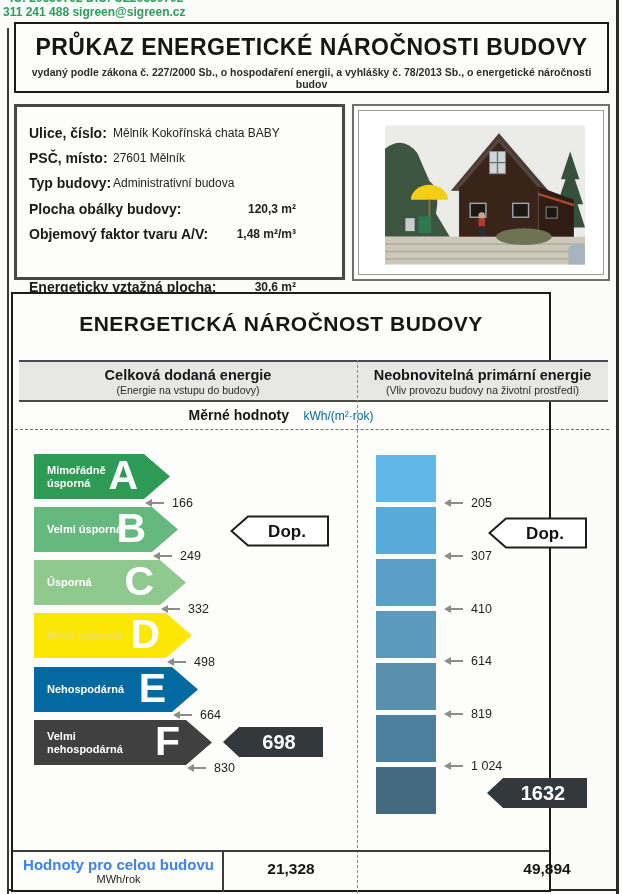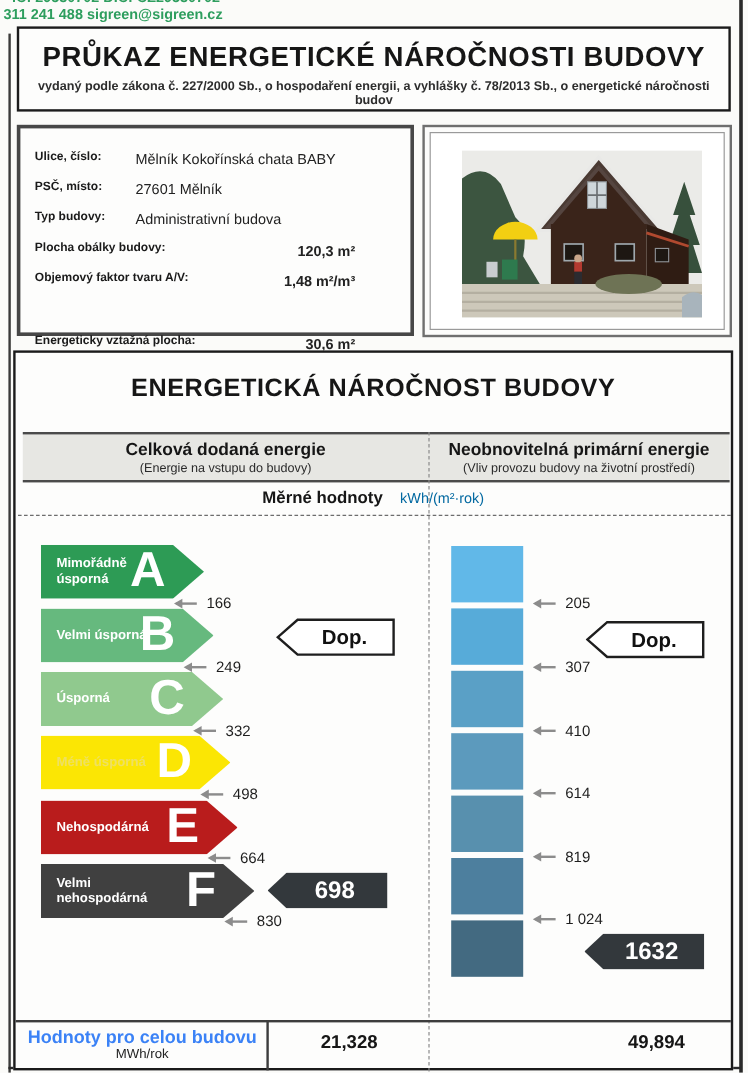--- a/index.html
+++ b/index.html
@@ -17,30 +17,30 @@
   
   .contact1{left:10px;top:-9px;font-size:12px;font-weight:bold;color:#2e9e5e;white-space:nowrap;}
   .contact2{left:3px;top:5px;font-size:12px;font-weight:bold;color:#2e9e5e;white-space:nowrap;}
   
   .title-box{left:14px;top:22px;width:595px;height:71px;border:2px solid #1b1b1b;box-sizing:border-box;background:#fdfdfc;text-align:center;}
   .main-title{margin-top:10px;font-size:23px;font-weight:bold;letter-spacing:.5px;color:#161616;}
   .main-subtitle{margin-top:5px;font-size:10.5px;font-weight:bold;color:#2d2d2d;}
   
   .info-box{left:14px;top:104px;width:331px;height:176px;border:3px solid #474747;box-sizing:border-box;background:#fdfdfc;}
   .info-row{position:absolute;left:0;width:100%;height:25px;}
-  .info-lbl{position:absolute;left:12px;top:4px;font-size:10px;font-weight:bold;color:#1a1a1a;white-space:nowrap;}
+  .info-lbl{position:absolute;left:12px;top:4px;font-size:14px;font-weight:bold;color:#1a1a1a;white-space:nowrap;}
   .info-val{position:absolute;top:5px;font-size:12px;color:#222;white-space:nowrap;}
   .val-l{left:96px;}
   .val-r{right:46px;font-weight:bold;}
   
   .photo-box{left:352px;top:104px;width:258px;height:177px;border:2px solid #6f6f6f;box-sizing:border-box;background:#fcfcfb;}
   .photo-frame{position:absolute;left:4px;top:4px;right:4px;bottom:4px;border:1px solid #9a9a9a;background:#ffffff;}
   .photo{position:absolute;left:26px;top:9px;}
   
-  .section2{left:11px;top:292px;width:600px;height:600px;border:2px solid #1b1b1b;box-sizing:border-box;background:#fdfdfc;}
+  .section2{left:11px;top:292px;width:540px;height:600px;border:2px solid #1b1b1b;box-sizing:border-box;background:#fdfdfc;}
   .s2-title{position:absolute;left:0;top:18px;width:100%;text-align:center;font-size:21px;font-weight:bold;letter-spacing:.5px;color:#161616;}
   .col-headers{position:absolute;left:6px;top:66px;width:589px;height:42px;background:#e7e7e3;border-top:2px solid #4b4b4b;border-bottom:2px solid #4b4b4b;box-sizing:border-box;}
   .colh{position:absolute;top:0;height:100%;text-align:center;}
   .colh-left{left:0;width:338px;}
   .colh-right{left:338px;width:251px;}
   .colh-title{margin-top:5px;font-size:14.5px;font-weight:bold;color:#161616;}
   .colh-sub{margin-top:1px;font-size:10.5px;color:#2a2a2a;}
   .units-row{position:absolute;left:0;top:112px;width:100%;text-align:center;}
   .units-bold{font-size:14px;font-weight:bold;color:#161616;}
   .units-unit{font-size:12px;color:#0369a1;margin-left:10px;}
@@ -207,21 +207,21 @@
     <div class="band-letter">B</div>
   </div>
   <div class="band b3" style="background: rgb(144, 201, 142); width: 152px;">
     <div class="band-label" style="color: rgb(255, 255, 255);">Úsporná</div>
     <div class="band-letter">C</div>
   </div>
   <div class="band b4" style="background: rgb(251, 230, 4); width: 158px;">
     <div class="band-label" style="color: rgb(238, 224, 99);">Méně úsporná</div>
     <div class="band-letter">D</div>
   </div>
-  <div class="band b5" style="background: #b91c1c; width: 164px;">
+  <div class="band b5" style="background: #0369a1; width: 164px;">
     <div class="band-label" style="color: rgb(255, 255, 255);">Nehospodárná</div>
     <div class="band-letter">E</div>
   </div>
   <div class="band b6" style="background: #404040; width: 178px;">
     <div class="band-label" style="color: rgb(255, 255, 255);">Velmi nehospodárná</div>
     <div class="band-letter">F</div>
   </div>
 
   <div class="th lt1">
       <span class="tick"></span>

